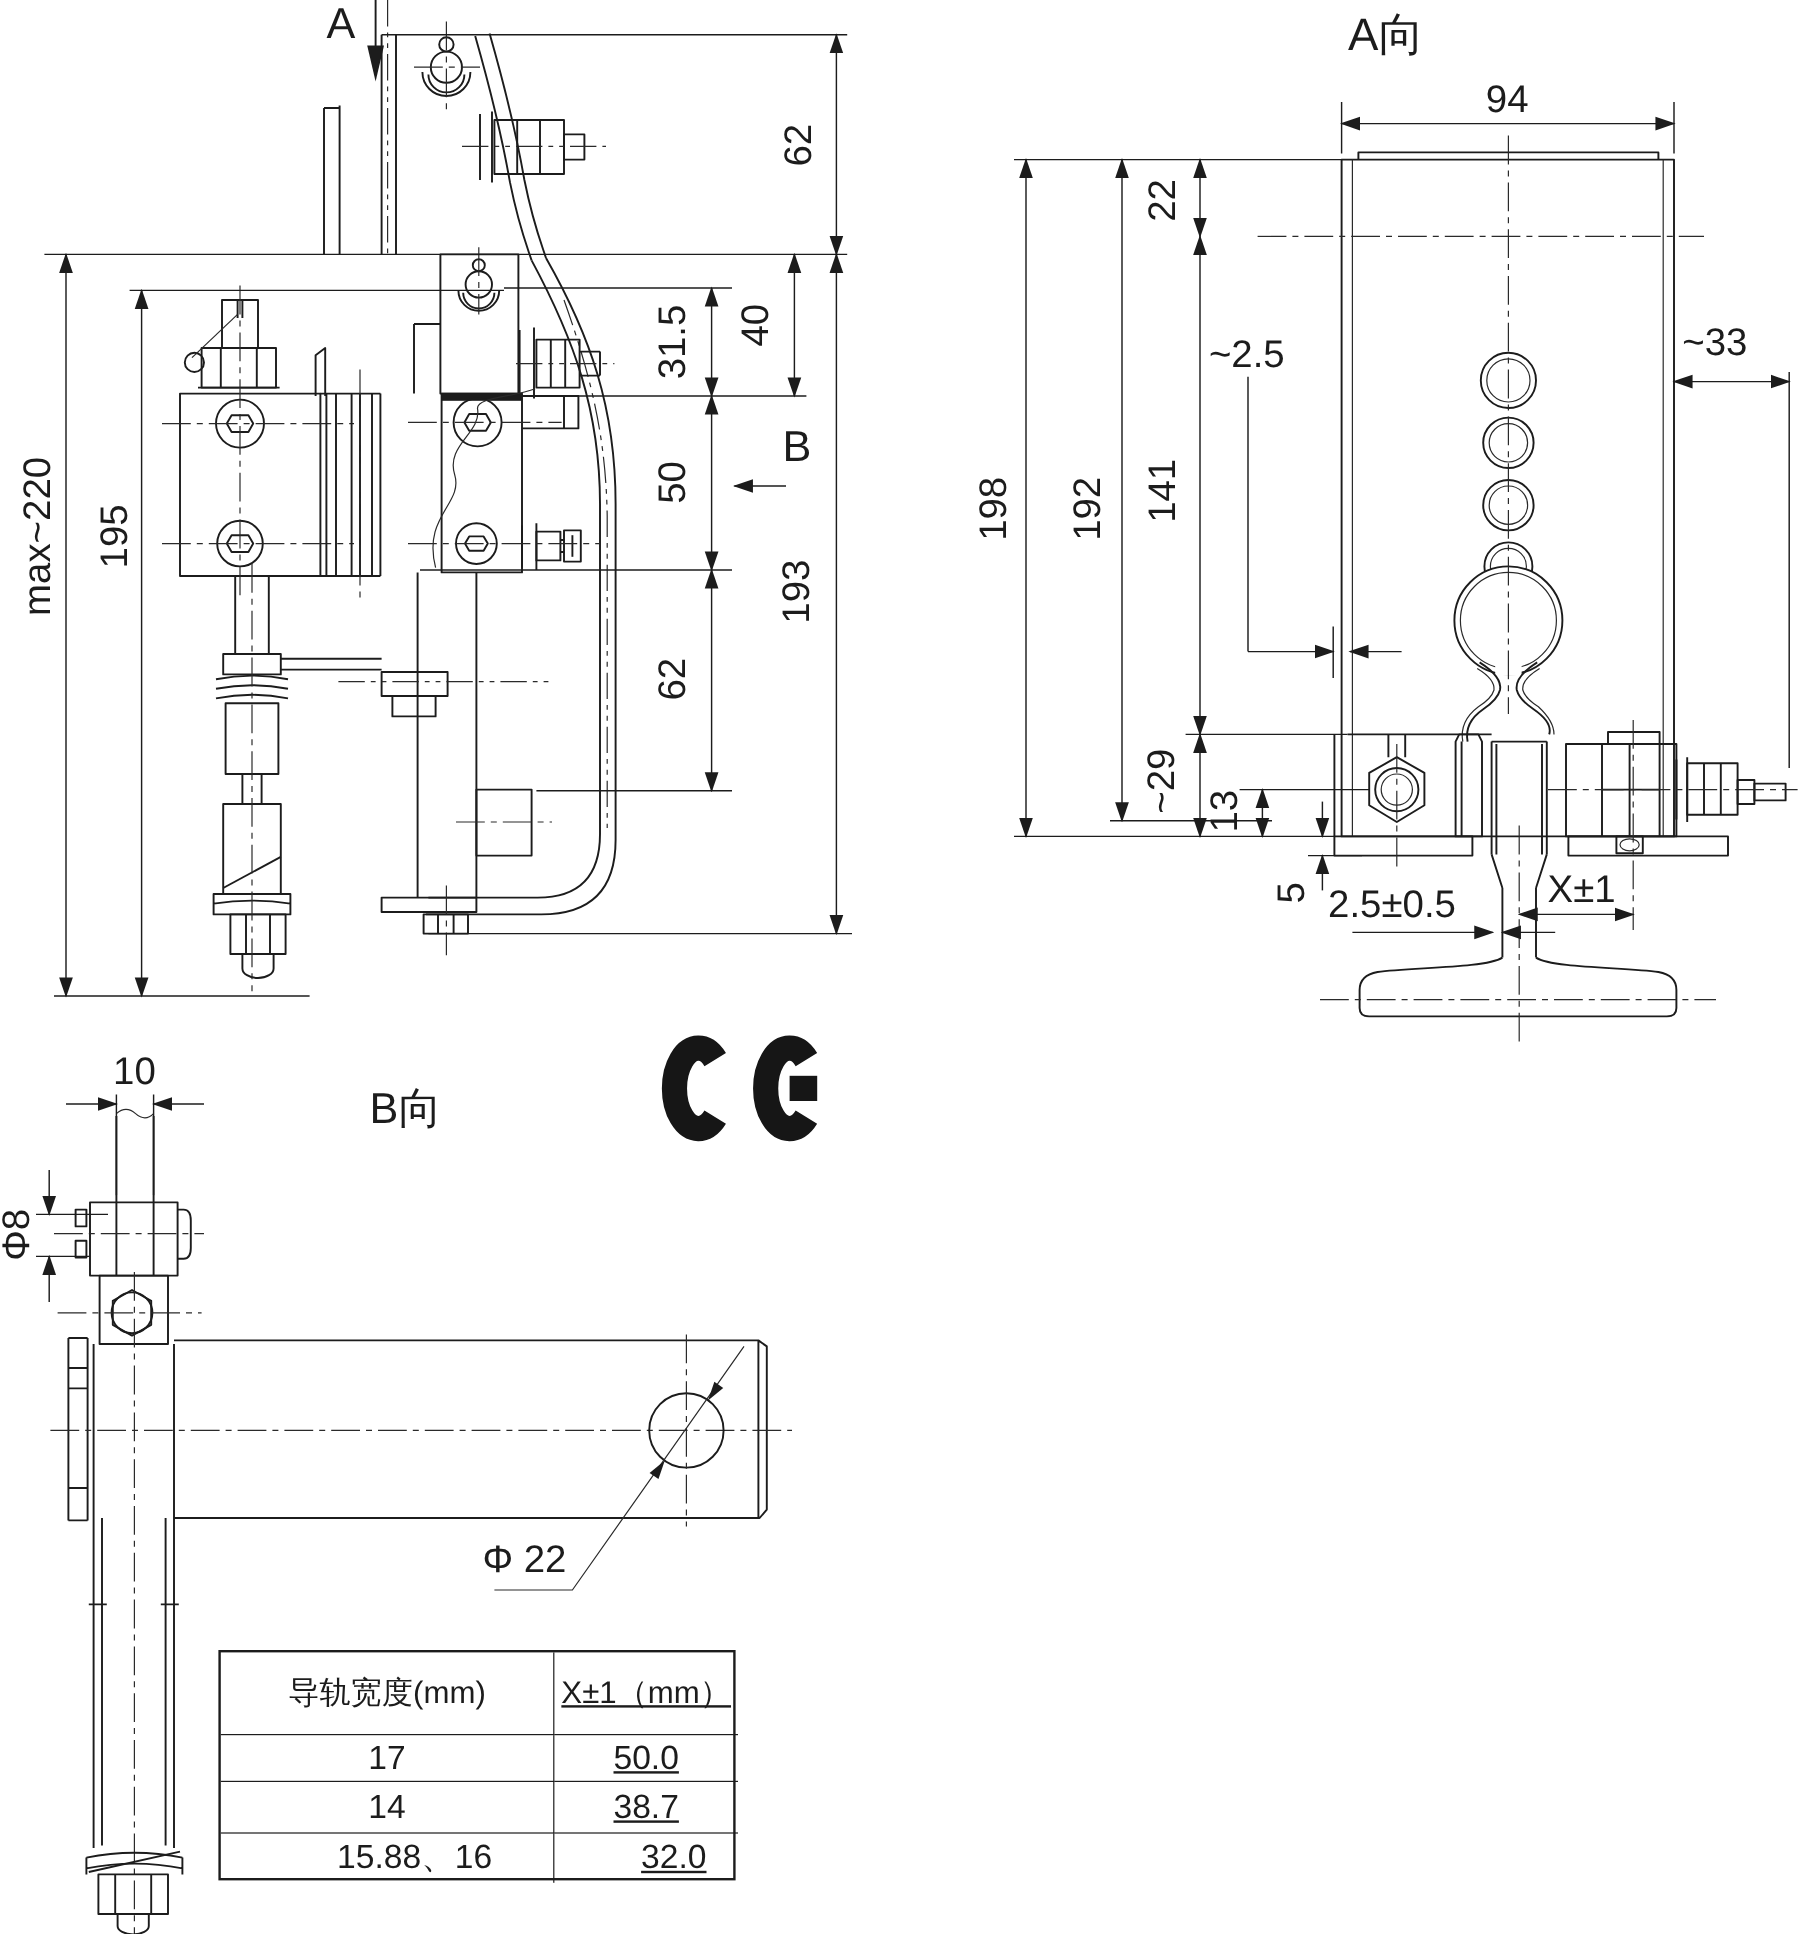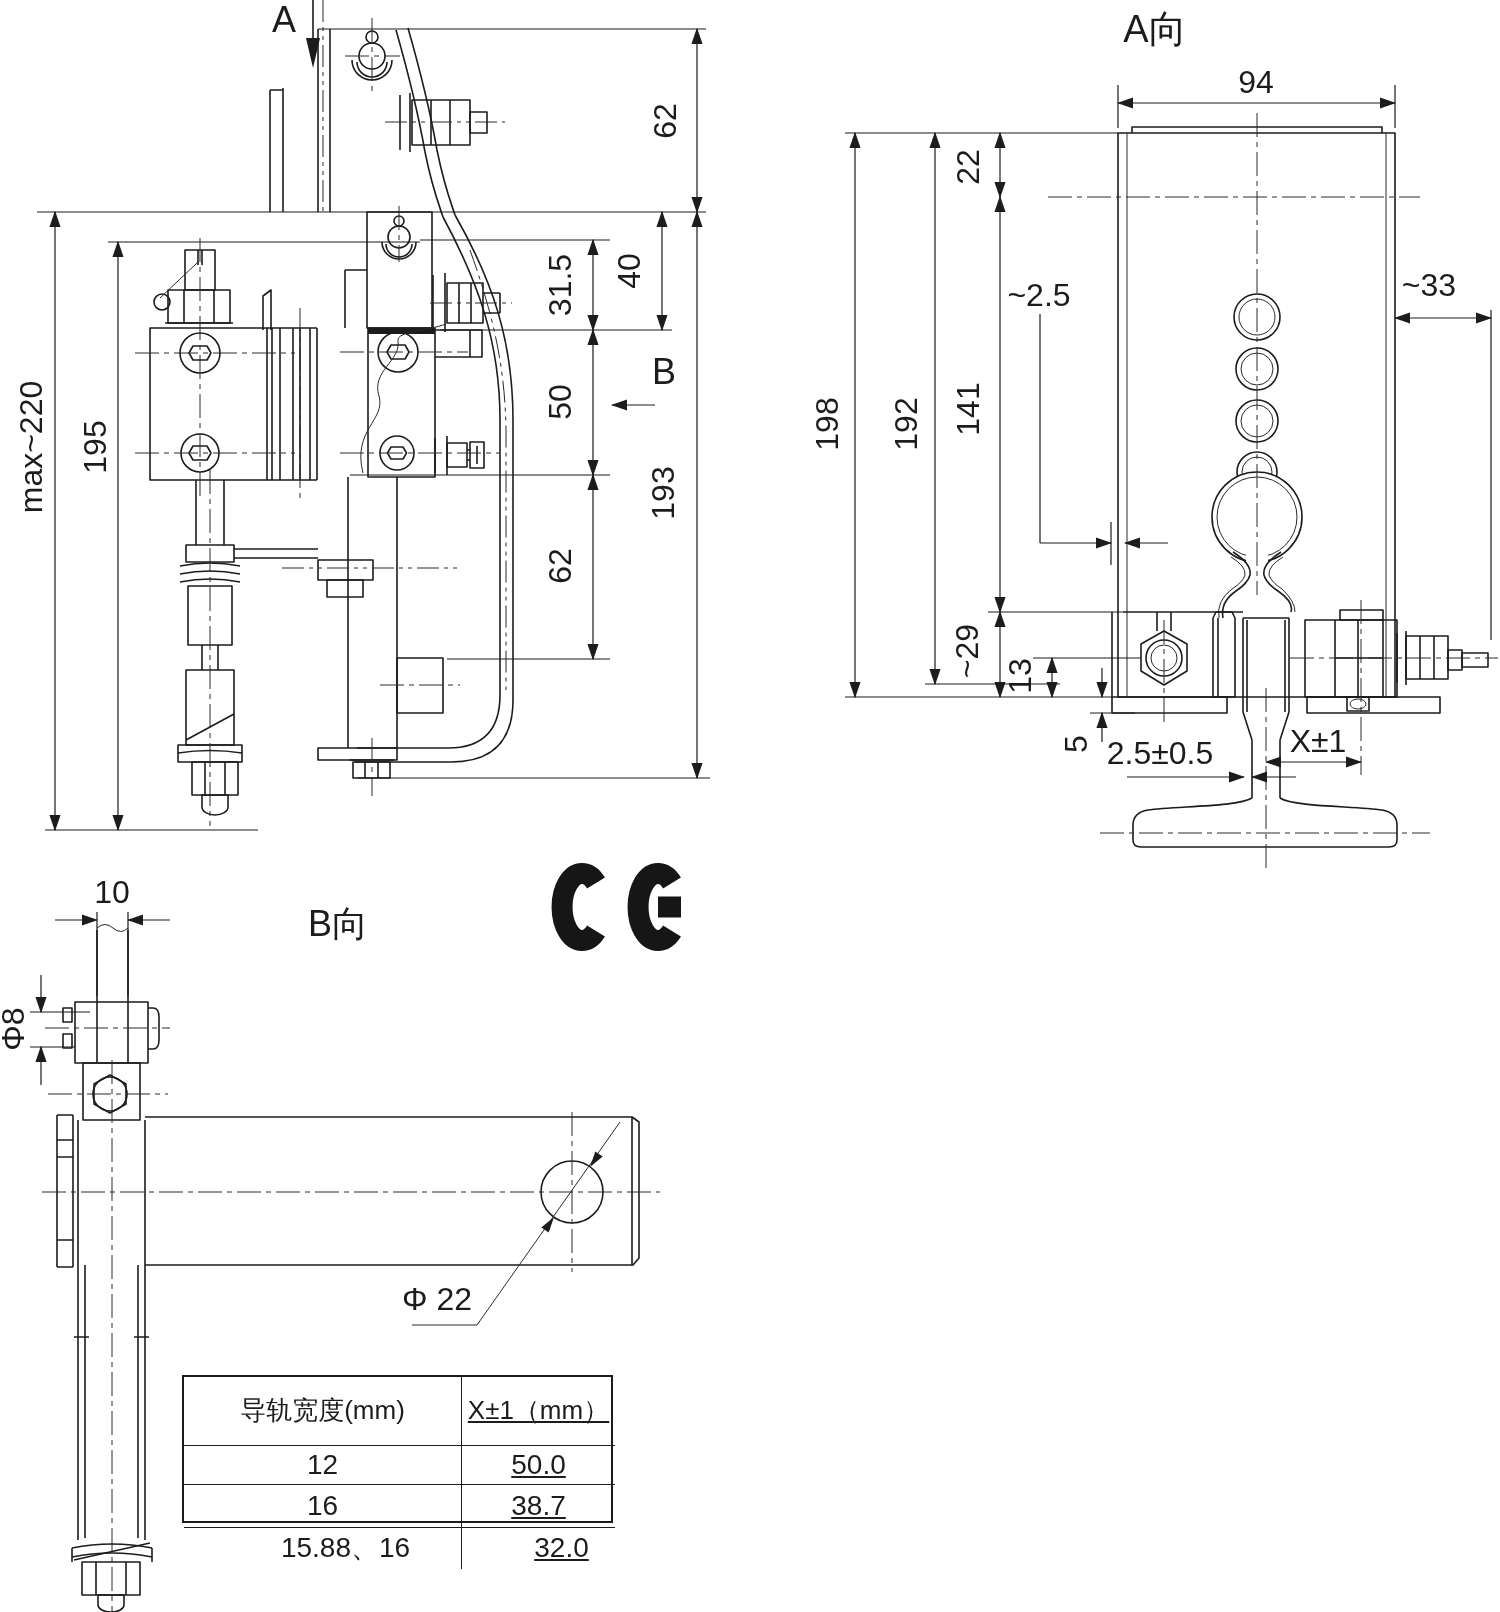--- a/index.html
+++ b/index.html
@@ -13,21 +13,21 @@
   .ln{stroke:#1c1c1c;stroke-width:1.6;fill:none;stroke-linecap:butt;stroke-linejoin:round;}
   .thin{stroke:#2a2a2a;stroke-width:1;fill:none;}
   .dim{stroke:#1c1c1c;stroke-width:1.2;fill:none;}
   .cl{stroke:#2a2a2a;stroke-width:1;fill:none;stroke-dasharray:24 5 5 5;}
   .cl2{stroke:#2a2a2a;stroke-width:1;fill:none;stroke-dasharray:22 5 4 5 4 5;}
   .wf{fill:#ffffff;stroke:#1c1c1c;stroke-width:1.6;}
   .wfo{fill:#ffffff;stroke:none;}
   .blk{fill:#1c1c1c;stroke:none;}
   .ce{stroke:#161616;stroke-width:21;fill:none;}
   
-  .railtable{position:absolute;left:182px;top:1375px;width:431px;height:148px;
+  .railtable{position:absolute;left:182px;top:1375px;width:431px;height:192px;
      display:grid;grid-template-columns:278px 153px;grid-template-rows:69px 39px 43px 41px;
      border:2px solid #1c1c1c;box-sizing:border-box;}
   .railtable .cell{border-right:1.6px solid #1c1c1c;border-bottom:1.6px solid #1c1c1c;
      display:flex;flex-direction:column;align-items:center;justify-content:center;
      font-size:26px;line-height:1.15;box-sizing:border-box;text-align:center;}
   .railtable .cell.last-col{border-right:none;text-decoration:underline;}
   .railtable .cell.last-row{border-bottom:none;padding-left:46px;}
   .railtable .num{font-size:28px;}
   .sr{position:absolute;width:1px;height:1px;overflow:hidden;clip:rect(0 0 0 0);}
 </style>
@@ -330,28 +330,28 @@
 
 <div class="railtable">
   <div class="cell">
     <span>导轨宽度(mm)</span>
   </div>
   <div class="cell last-col">
     <span>X±1（mm）</span>
   </div>
 
   <div class="cell num">
-        <span>12</span>
+        <span>17</span>
       </div>
   <div class="cell num last-col">
         <span>50.0</span>
       </div>
 
   <div class="cell num">
-        <span>16</span>
+        <span>14</span>
       </div>
   <div class="cell num last-col">
         <span>38.7</span>
       </div>
 
   <div class="cell num last-row">
         <span>15.88、16</span>
       </div>
   <div class="cell num last-col last-row">
         <span>32.0</span>

